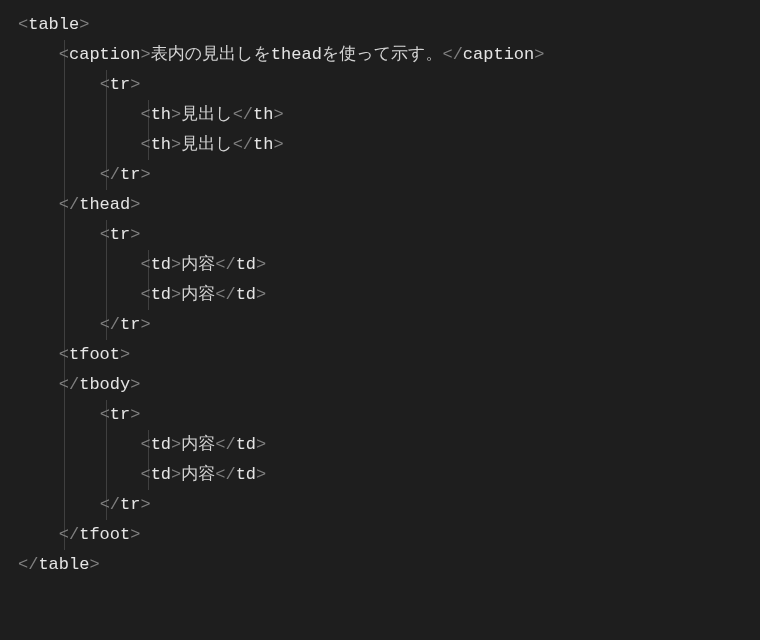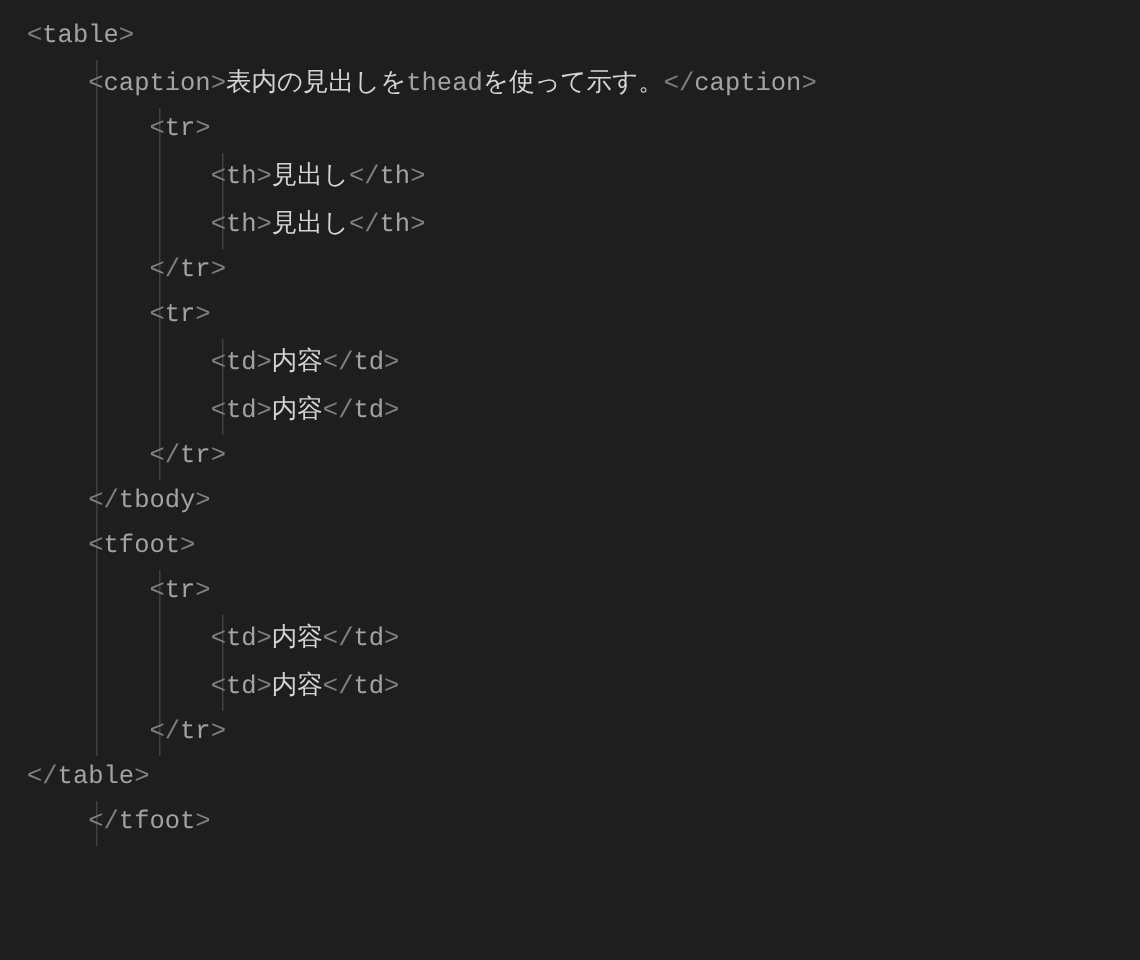--- a/index.html
+++ b/index.html
@@ -23,41 +23,41 @@
       width: 100%;
       pointer-events: none;
     }
     .v {
       position: absolute;
       top: 0;
       bottom: 0;
       border-left: 1px solid #404040;
     }
     .bracket { color: #808080; }
-    .tag { color: #a3a3a3; }
-    .text { color: #d4d4d4; font-family: Liberation Serif, serif; }
+    .tag { color: #e5e5e5; }
+    .text { color: #d4d4d4; }
     .content { position: relative; z-index: 1; }
   </style>
 </head>
 <body>
 
 <div id="code">
     <div class="line"><span class="content"><span class="bracket">&lt;</span><span class="tag">table</span><span class="bracket">&gt;</span></span></div>
     <div class="line"><div class="guide"><div class="v" style="left: 46px;"></div></div><span class="content">    <span class="bracket">&lt;</span><span class="tag">caption</span><span class="bracket">&gt;</span><span class="text">表内の見出しを</span><span class="tag">thead</span><span class="text">を使って示す。</span><span class="bracket">&lt;/</span><span class="tag">caption</span><span class="bracket">&gt;</span></span></div>
     <div class="line"><div class="guide"><div class="v" style="left: 46px;"></div></div></div>
     <div class="line"><div class="guide"><div class="v" style="left: 46px;"></div><div class="v" style="left: 88px;"></div></div><span class="content">        <span class="bracket">&lt;</span><span class="tag">tr</span><span class="bracket">&gt;</span></span></div>
     <div class="line"><div class="guide"><div class="v" style="left: 46px;"></div><div class="v" style="left: 88px;"></div><div class="v" style="left: 130px;"></div></div><span class="content">            <span class="bracket">&lt;</span><span class="tag">th</span><span class="bracket">&gt;</span><span class="text">見出し</span><span class="bracket">&lt;/</span><span class="tag">th</span><span class="bracket">&gt;</span></span></div>
     <div class="line"><div class="guide"><div class="v" style="left: 46px;"></div><div class="v" style="left: 88px;"></div><div class="v" style="left: 130px;"></div></div><span class="content">            <span class="bracket">&lt;</span><span class="tag">th</span><span class="bracket">&gt;</span><span class="text">見出し</span><span class="bracket">&lt;/</span><span class="tag">th</span><span class="bracket">&gt;</span></span></div>
     <div class="line"><div class="guide"><div class="v" style="left: 46px;"></div><div class="v" style="left: 88px;"></div></div><span class="content">        <span class="bracket">&lt;/</span><span class="tag">tr</span><span class="bracket">&gt;</span></span></div>
-    <div class="line"><div class="guide"><div class="v" style="left: 46px;"></div></div></div>
+    <div class="line"><div class="guide"><div class="v" style="left: 46px;"></div></div><span class="content">    <span class="bracket">&lt;/</span><span class="tag">thead</span><span class="bracket">&gt;</span></span></div>
     <div class="line"><div class="guide"><div class="v" style="left: 46px;"></div><div class="v" style="left: 88px;"></div></div><span class="content">        <span class="bracket">&lt;</span><span class="tag">tr</span><span class="bracket">&gt;</span></span></div>
     <div class="line"><div class="guide"><div class="v" style="left: 46px;"></div><div class="v" style="left: 88px;"></div><div class="v" style="left: 130px;"></div></div><span class="content">            <span class="bracket">&lt;</span><span class="tag">td</span><span class="bracket">&gt;</span><span class="text">内容</span><span class="bracket">&lt;/</span><span class="tag">td</span><span class="bracket">&gt;</span></span></div>
     <div class="line"><div class="guide"><div class="v" style="left: 46px;"></div><div class="v" style="left: 88px;"></div><div class="v" style="left: 130px;"></div></div><span class="content">            <span class="bracket">&lt;</span><span class="tag">td</span><span class="bracket">&gt;</span><span class="text">内容</span><span class="bracket">&lt;/</span><span class="tag">td</span><span class="bracket">&gt;</span></span></div>
     <div class="line"><div class="guide"><div class="v" style="left: 46px;"></div><div class="v" style="left: 88px;"></div></div><span class="content">        <span class="bracket">&lt;/</span><span class="tag">tr</span><span class="bracket">&gt;</span></span></div>
+    <div class="line"><div class="guide"><div class="v" style="left: 46px;"></div></div><span class="content">    <span class="bracket">&lt;</span><span class="tag">tfoot</span><span class="bracket">&gt;</span></span></div>
     <div class="line"><div class="guide"><div class="v" style="left: 46px;"></div></div><span class="content">    <span class="bracket">&lt;/</span><span class="tag">tbody</span><span class="bracket">&gt;</span></span></div>
-    <div class="line"><div class="guide"><div class="v" style="left: 46px;"></div></div><span class="content">    <span class="bracket">&lt;</span><span class="tag">tfoot</span><span class="bracket">&gt;</span></span></div>
     <div class="line"><div class="guide"><div class="v" style="left: 46px;"></div><div class="v" style="left: 88px;"></div></div><span class="content">        <span class="bracket">&lt;</span><span class="tag">tr</span><span class="bracket">&gt;</span></span></div>
     <div class="line"><div class="guide"><div class="v" style="left: 46px;"></div><div class="v" style="left: 88px;"></div><div class="v" style="left: 130px;"></div></div><span class="content">            <span class="bracket">&lt;</span><span class="tag">td</span><span class="bracket">&gt;</span><span class="text">内容</span><span class="bracket">&lt;/</span><span class="tag">td</span><span class="bracket">&gt;</span></span></div>
     <div class="line"><div class="guide"><div class="v" style="left: 46px;"></div><div class="v" style="left: 88px;"></div><div class="v" style="left: 130px;"></div></div><span class="content">            <span class="bracket">&lt;</span><span class="tag">td</span><span class="bracket">&gt;</span><span class="text">内容</span><span class="bracket">&lt;/</span><span class="tag">td</span><span class="bracket">&gt;</span></span></div>
     <div class="line"><div class="guide"><div class="v" style="left: 46px;"></div><div class="v" style="left: 88px;"></div></div><span class="content">        <span class="bracket">&lt;/</span><span class="tag">tr</span><span class="bracket">&gt;</span></span></div>
+    <div class="line"><div class="guide"><div class="v" style="left: 46px;"></div></div><span class="content">    <span class="bracket">&lt;/</span><span class="tag">tfoot</span><span class="bracket">&gt;</span></span></div>
     <div class="line"><span class="content"><span class="bracket">&lt;/</span><span class="tag">table</span><span class="bracket">&gt;</span></span></div>
-    <div class="line"><div class="guide"><div class="v" style="left: 46px;"></div></div><span class="content">    <span class="bracket">&lt;/</span><span class="tag">tfoot</span><span class="bracket">&gt;</span></span></div>
   </div>
 
 </body></html>

